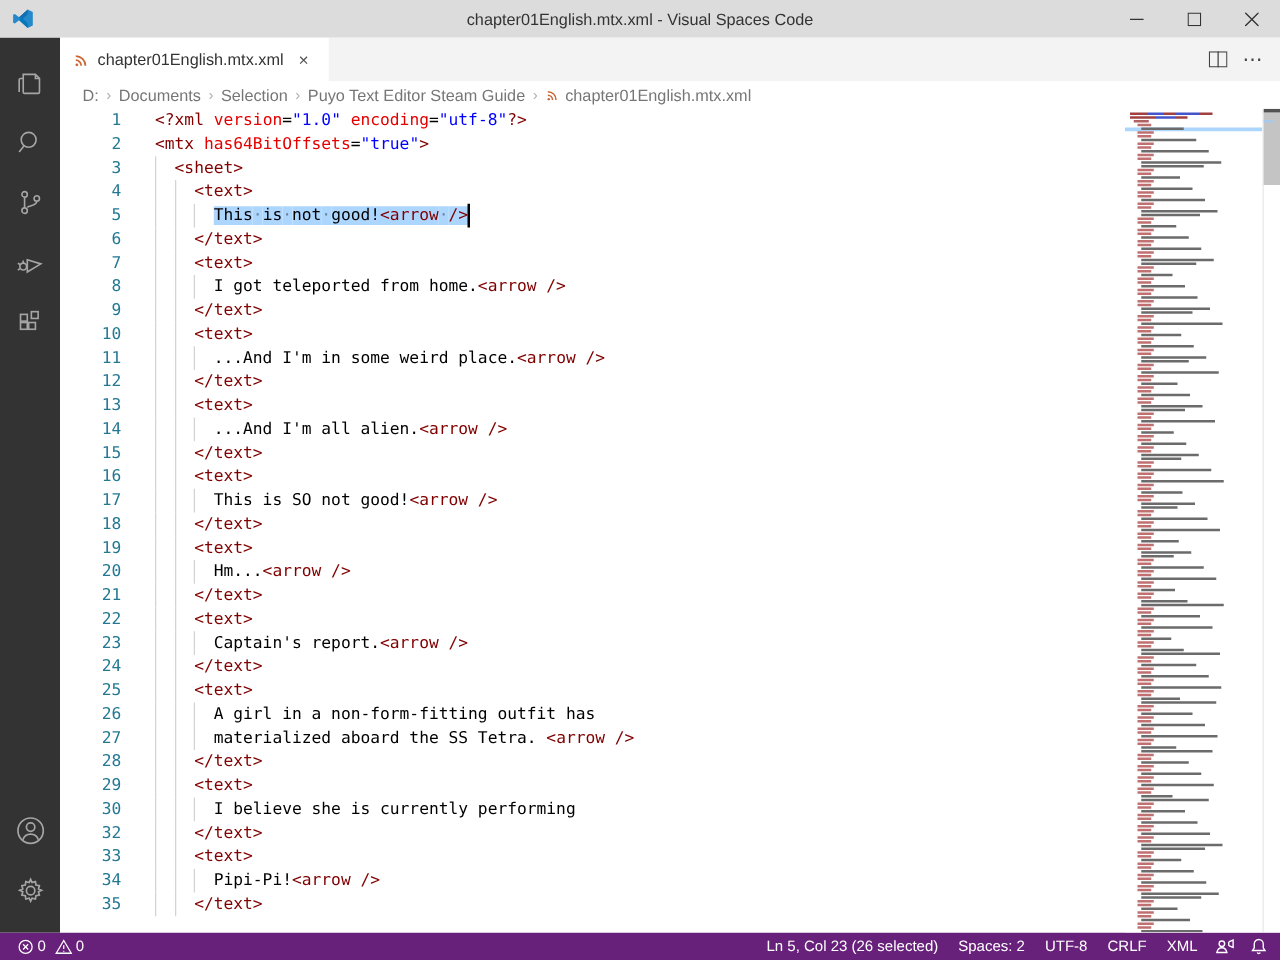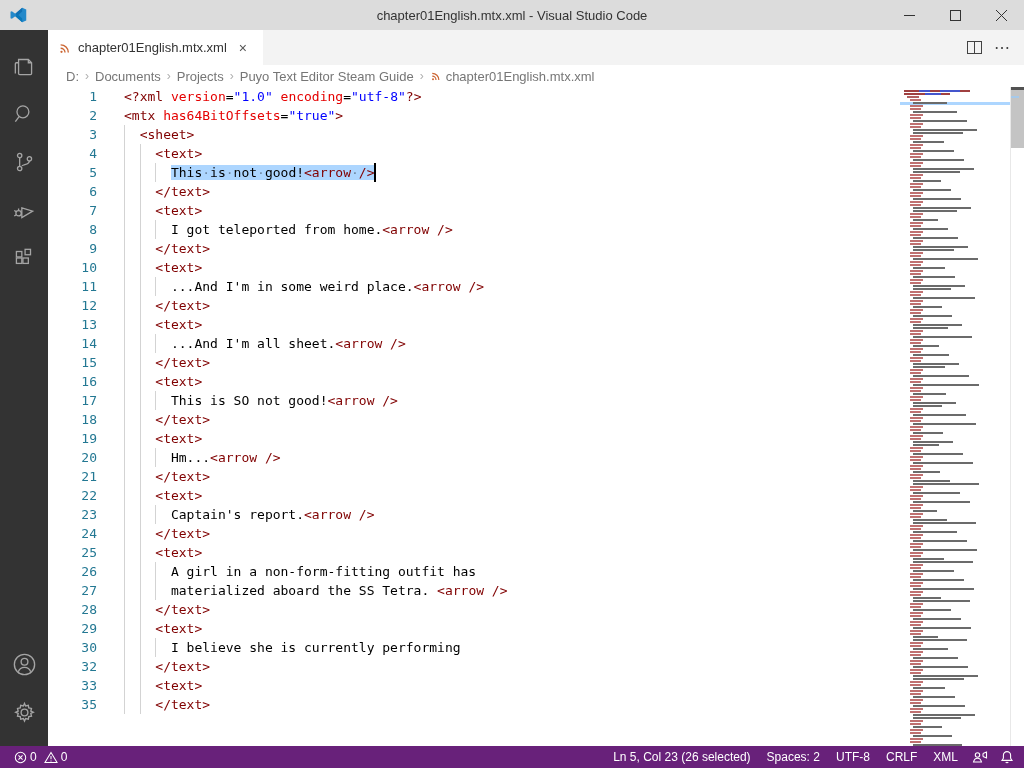--- a/index.html
+++ b/index.html
@@ -82,21 +82,21 @@
 </style>
 </head>
 <body>
 
 <div class="titlebar">
   <svg class="vscode-logo" viewBox="0 0 24 24">
     <path fill="#2489ca" d="M17.6 2.2L23 4.8v14.4l-5.4 2.6-9.2-8.2-4.6 3.5-1.8-.9V7.8l1.8-.9 4.6 3.5 9.2-8.2z"></path>
     <path fill="#1070b3" d="M17.6 2.2l-9.2 8.2 2.9 2.6 6.3-5.8z"></path>
     <path fill="#0877b9" d="M17.6 21.8l-9.2-8.2 2.9-2.6 6.3 5.8z"></path>
   </svg>
-  <div class="win-title">chapter01English.mtx.xml - Visual Studio Code</div>
+  <div class="win-title">chapter01English.mtx.xml - Visual Spaces Code</div>
   <div class="win-controls">
     <div class="win-btn">
       <svg width="11" height="11" viewBox="0 0 11 11">
           <line x1="0" y1="5.5" x2="11" y2="5.5" stroke-width="1"></line>
         </svg>
     </div>
     <div class="win-btn">
       <svg width="11" height="11" viewBox="0 0 11 11">
           <rect x="0.5" y="0.5" width="10" height="10" fill="none" stroke-width="1"></rect>
         </svg>
@@ -185,21 +185,21 @@
         </div>
         <div class="tab-action" style="font-size:16px">⋯</div>
       </div>
     </div>
 
     <div class="breadcrumb">
         <span class="crumb">D:</span>
         <span class="crumb-sep">›</span>
         <span class="crumb">Documents</span>
         <span class="crumb-sep">›</span>
-        <span class="crumb">Projects</span>
+        <span class="crumb">Selection</span>
         <span class="crumb-sep">›</span>
         <span class="crumb">Puyo Text Editor Steam Guide</span>
         <span class="crumb-sep">›</span>
         <span class="crumb crumb-file">
           <svg width="12" height="12" viewBox="0 0 16 16">
             <g stroke="#cc6633" stroke-width="1.6" fill="none">
               <circle cx="4" cy="12.4" r="1.3" fill="#cc6633" stroke="none"></circle>
               <path d="M3 8.2a5 5 0 0 1 5 5"></path>
               <path d="M3 4.4a8.8 8.8 0 0 1 8.8 8.8"></path>
             </g>
@@ -216,39 +216,40 @@
           <div class="line"><span class="gutter">4</span><span class="lc"><span class="guide" style="left: 0ch;"></span><span class="guide" style="left: 2ch;"></span><span class="tok-txt">    </span><span class="tok-tag">&lt;text&gt;</span></span></div>
           <div class="line"><span class="gutter">5</span><span class="lc"><span class="guide" style="left: 0ch;"></span><span class="guide" style="left: 2ch;"></span><span class="guide" style="left: 4ch;"></span><span class="tok-txt">      </span><span class="tok-txt sel">This</span><span class="tok-ws sel">·</span><span class="tok-txt sel">is</span><span class="tok-ws sel">·</span><span class="tok-txt sel">not</span><span class="tok-ws sel">·</span><span class="tok-txt sel">good!</span><span class="tok-tag sel">&lt;arrow</span><span class="tok-ws sel">·</span><span class="tok-tag sel">/&gt;</span><span class="cursor"></span></span></div>
           <div class="line"><span class="gutter">6</span><span class="lc"><span class="guide" style="left: 0ch;"></span><span class="guide" style="left: 2ch;"></span><span class="tok-txt">    </span><span class="tok-tag">&lt;/text&gt;</span></span></div>
           <div class="line"><span class="gutter">7</span><span class="lc"><span class="guide" style="left: 0ch;"></span><span class="guide" style="left: 2ch;"></span><span class="tok-txt">    </span><span class="tok-tag">&lt;text&gt;</span></span></div>
           <div class="line"><span class="gutter">8</span><span class="lc"><span class="guide" style="left: 0ch;"></span><span class="guide" style="left: 2ch;"></span><span class="guide" style="left: 4ch;"></span><span class="tok-txt">      I got teleported from home.</span><span class="tok-tag">&lt;arrow /&gt;</span></span></div>
           <div class="line"><span class="gutter">9</span><span class="lc"><span class="guide" style="left: 0ch;"></span><span class="guide" style="left: 2ch;"></span><span class="tok-txt">    </span><span class="tok-tag">&lt;/text&gt;</span></span></div>
           <div class="line"><span class="gutter">10</span><span class="lc"><span class="guide" style="left: 0ch;"></span><span class="guide" style="left: 2ch;"></span><span class="tok-txt">    </span><span class="tok-tag">&lt;text&gt;</span></span></div>
           <div class="line"><span class="gutter">11</span><span class="lc"><span class="guide" style="left: 0ch;"></span><span class="guide" style="left: 2ch;"></span><span class="guide" style="left: 4ch;"></span><span class="tok-txt">      ...And I'm in some weird place.</span><span class="tok-tag">&lt;arrow /&gt;</span></span></div>
           <div class="line"><span class="gutter">12</span><span class="lc"><span class="guide" style="left: 0ch;"></span><span class="guide" style="left: 2ch;"></span><span class="tok-txt">    </span><span class="tok-tag">&lt;/text&gt;</span></span></div>
           <div class="line"><span class="gutter">13</span><span class="lc"><span class="guide" style="left: 0ch;"></span><span class="guide" style="left: 2ch;"></span><span class="tok-txt">    </span><span class="tok-tag">&lt;text&gt;</span></span></div>
-          <div class="line"><span class="gutter">14</span><span class="lc"><span class="guide" style="left: 0ch;"></span><span class="guide" style="left: 2ch;"></span><span class="guide" style="left: 4ch;"></span><span class="tok-txt">      ...And I'm all sheet.</span><span class="tok-tag">&lt;arrow /&gt;</span></span></div>
+          <div class="line"><span class="gutter">14</span><span class="lc"><span class="guide" style="left: 0ch;"></span><span class="guide" style="left: 2ch;"></span><span class="guide" style="left: 4ch;"></span><span class="tok-txt">      ...And I'm all alien.</span><span class="tok-tag">&lt;arrow /&gt;</span></span></div>
           <div class="line"><span class="gutter">15</span><span class="lc"><span class="guide" style="left: 0ch;"></span><span class="guide" style="left: 2ch;"></span><span class="tok-txt">    </span><span class="tok-tag">&lt;/text&gt;</span></span></div>
           <div class="line"><span class="gutter">16</span><span class="lc"><span class="guide" style="left: 0ch;"></span><span class="guide" style="left: 2ch;"></span><span class="tok-txt">    </span><span class="tok-tag">&lt;text&gt;</span></span></div>
           <div class="line"><span class="gutter">17</span><span class="lc"><span class="guide" style="left: 0ch;"></span><span class="guide" style="left: 2ch;"></span><span class="guide" style="left: 4ch;"></span><span class="tok-txt">      This is SO not good!</span><span class="tok-tag">&lt;arrow /&gt;</span></span></div>
           <div class="line"><span class="gutter">18</span><span class="lc"><span class="guide" style="left: 0ch;"></span><span class="guide" style="left: 2ch;"></span><span class="tok-txt">    </span><span class="tok-tag">&lt;/text&gt;</span></span></div>
           <div class="line"><span class="gutter">19</span><span class="lc"><span class="guide" style="left: 0ch;"></span><span class="guide" style="left: 2ch;"></span><span class="tok-txt">    </span><span class="tok-tag">&lt;text&gt;</span></span></div>
           <div class="line"><span class="gutter">20</span><span class="lc"><span class="guide" style="left: 0ch;"></span><span class="guide" style="left: 2ch;"></span><span class="guide" style="left: 4ch;"></span><span class="tok-txt">      Hm...</span><span class="tok-tag">&lt;arrow /&gt;</span></span></div>
           <div class="line"><span class="gutter">21</span><span class="lc"><span class="guide" style="left: 0ch;"></span><span class="guide" style="left: 2ch;"></span><span class="tok-txt">    </span><span class="tok-tag">&lt;/text&gt;</span></span></div>
           <div class="line"><span class="gutter">22</span><span class="lc"><span class="guide" style="left: 0ch;"></span><span class="guide" style="left: 2ch;"></span><span class="tok-txt">    </span><span class="tok-tag">&lt;text&gt;</span></span></div>
           <div class="line"><span class="gutter">23</span><span class="lc"><span class="guide" style="left: 0ch;"></span><span class="guide" style="left: 2ch;"></span><span class="guide" style="left: 4ch;"></span><span class="tok-txt">      Captain's report.</span><span class="tok-tag">&lt;arrow /&gt;</span></span></div>
           <div class="line"><span class="gutter">24</span><span class="lc"><span class="guide" style="left: 0ch;"></span><span class="guide" style="left: 2ch;"></span><span class="tok-txt">    </span><span class="tok-tag">&lt;/text&gt;</span></span></div>
           <div class="line"><span class="gutter">25</span><span class="lc"><span class="guide" style="left: 0ch;"></span><span class="guide" style="left: 2ch;"></span><span class="tok-txt">    </span><span class="tok-tag">&lt;text&gt;</span></span></div>
           <div class="line"><span class="gutter">26</span><span class="lc"><span class="guide" style="left: 0ch;"></span><span class="guide" style="left: 2ch;"></span><span class="guide" style="left: 4ch;"></span><span class="tok-txt">      A girl in a non-form-fitting outfit has</span></span></div>
           <div class="line"><span class="gutter">27</span><span class="lc"><span class="guide" style="left: 0ch;"></span><span class="guide" style="left: 2ch;"></span><span class="guide" style="left: 4ch;"></span><span class="tok-txt">      materialized aboard the SS Tetra. </span><span class="tok-tag">&lt;arrow /&gt;</span></span></div>
           <div class="line"><span class="gutter">28</span><span class="lc"><span class="guide" style="left: 0ch;"></span><span class="guide" style="left: 2ch;"></span><span class="tok-txt">    </span><span class="tok-tag">&lt;/text&gt;</span></span></div>
           <div class="line"><span class="gutter">29</span><span class="lc"><span class="guide" style="left: 0ch;"></span><span class="guide" style="left: 2ch;"></span><span class="tok-txt">    </span><span class="tok-tag">&lt;text&gt;</span></span></div>
           <div class="line"><span class="gutter">30</span><span class="lc"><span class="guide" style="left: 0ch;"></span><span class="guide" style="left: 2ch;"></span><span class="guide" style="left: 4ch;"></span><span class="tok-txt">      I believe she is currently performing</span></span></div>
           <div class="line"><span class="gutter">32</span><span class="lc"><span class="guide" style="left: 0ch;"></span><span class="guide" style="left: 2ch;"></span><span class="tok-txt">    </span><span class="tok-tag">&lt;/text&gt;</span></span></div>
           <div class="line"><span class="gutter">33</span><span class="lc"><span class="guide" style="left: 0ch;"></span><span class="guide" style="left: 2ch;"></span><span class="tok-txt">    </span><span class="tok-tag">&lt;text&gt;</span></span></div>
+          <div class="line"><span class="gutter">34</span><span class="lc"><span class="guide" style="left: 0ch;"></span><span class="guide" style="left: 2ch;"></span><span class="guide" style="left: 4ch;"></span><span class="tok-txt">      Pipi-Pi!</span><span class="tok-tag">&lt;arrow /&gt;</span></span></div>
           <div class="line"><span class="gutter">35</span><span class="lc"><span class="guide" style="left: 0ch;"></span><span class="guide" style="left: 2ch;"></span><span class="tok-txt">    </span><span class="tok-tag">&lt;/text&gt;</span></span></div>
         </div>
       <div class="minimap" id="minimap">
           <div class="mm-selrow" style="top: 15px;"></div>
           <div class="mm-row">
             <div class="mm-bar" style="left: 4px; width: 66px; background: linear-gradient(90deg, rgb(160, 64, 64) 22%, rgb(68, 85, 204) 22%, rgb(68, 85, 204) 40%, rgb(160, 64, 64) 40%, rgb(160, 64, 64) 55%, rgb(68, 85, 204) 55%, rgb(68, 85, 204) 85%, rgb(160, 64, 64) 85%);"></div>
           </div>
           <div class="mm-row">
             <div class="mm-bar" style="left: 4px; width: 46px; background: linear-gradient(90deg, rgb(160, 64, 64) 45%, rgb(68, 85, 204) 45%, rgb(68, 85, 204) 80%, rgb(160, 64, 64) 80%);"></div>
           </div>

